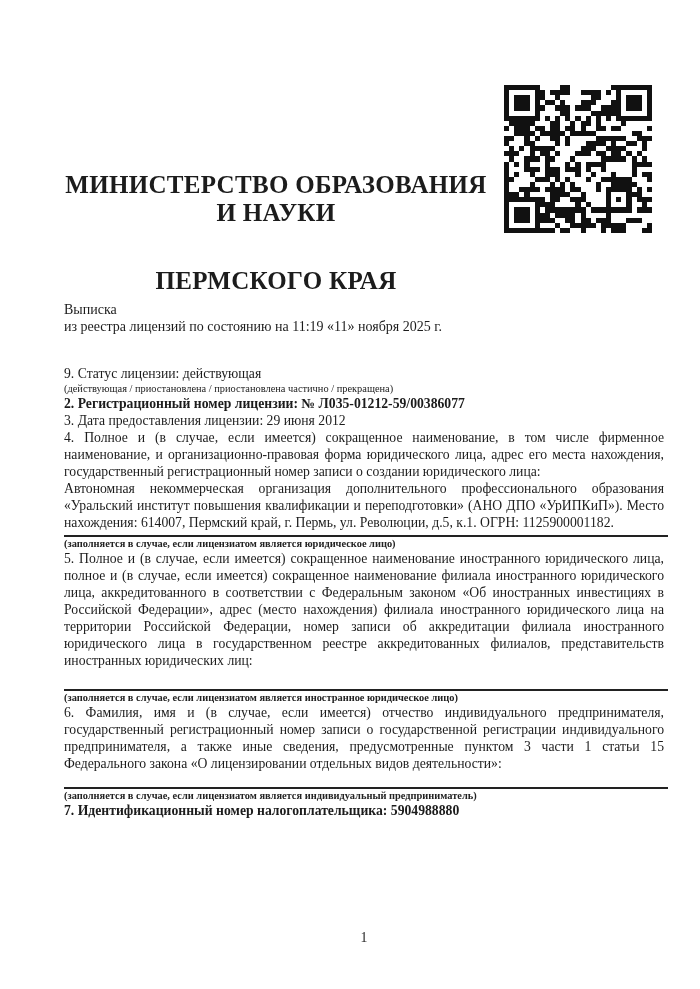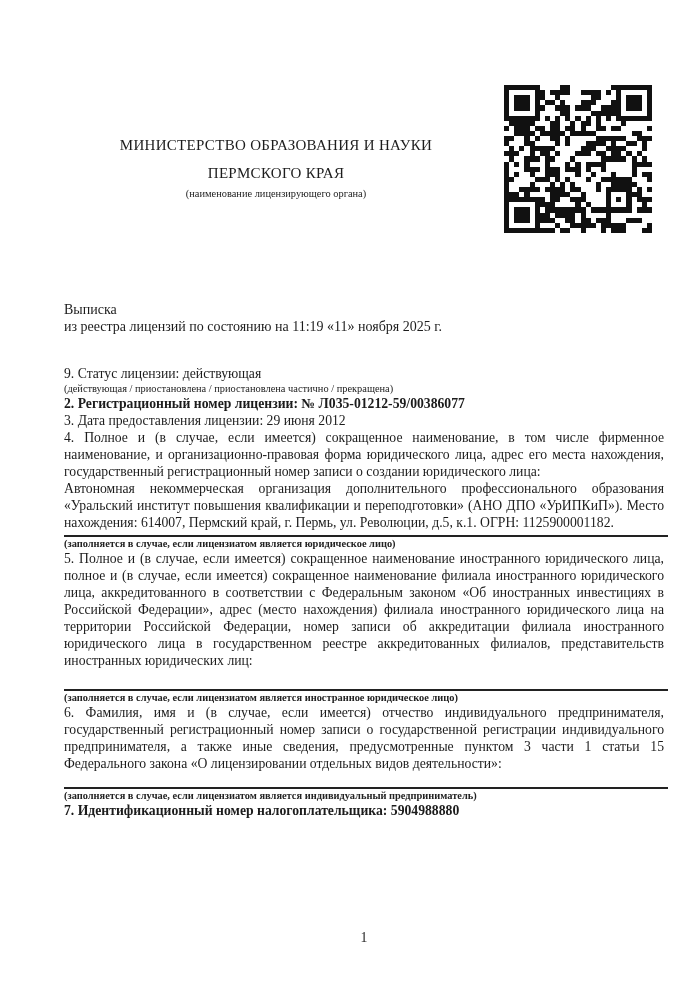--- a/index.html
+++ b/index.html
@@ -18,24 +18,25 @@
   }
   
   .issuer-block {
     position: absolute;
     left: 64px;
     top: 131px;
     width: 424px;
     text-align: center;
   }
   .issuer-name {
-    font-weight: normal;
-    font-size: 15px;
+    font-weight: bold;
+    font-size: 25px;
     line-height: 28px;
     letter-spacing: 0.3px;
+    margin-top: 40px;
   }
   .small-caption {
     font-size: 10.4px;
     line-height: 13px;
     color: #222222;
   }
   .center { text-align: left; }
   
   .qr {
     position: absolute;
@@ -93,21 +94,20 @@
   }
 </style>
 </head>
 <body>
 
 <div class="page">
 
   <div class="issuer-block">
     <div class="issuer-name">МИНИСТЕРСТВО ОБРАЗОВАНИЯ И НАУКИ</div>
     <div class="issuer-name">ПЕРМСКОГО КРАЯ</div>
-    <div class="small-caption">(наименование лицензирующего органа)</div>
   </div>
 
   <svg class="qr" viewBox="0 0 29 29" shape-rendering="crispEdges">
       <rect x="0" y="0" width="1" height="1" fill="#111"></rect>
       <rect x="1" y="0" width="1" height="1" fill="#111"></rect>
       <rect x="2" y="0" width="1" height="1" fill="#111"></rect>
       <rect x="3" y="0" width="1" height="1" fill="#111"></rect>
       <rect x="4" y="0" width="1" height="1" fill="#111"></rect>
       <rect x="5" y="0" width="1" height="1" fill="#111"></rect>
       <rect x="6" y="0" width="1" height="1" fill="#111"></rect>

